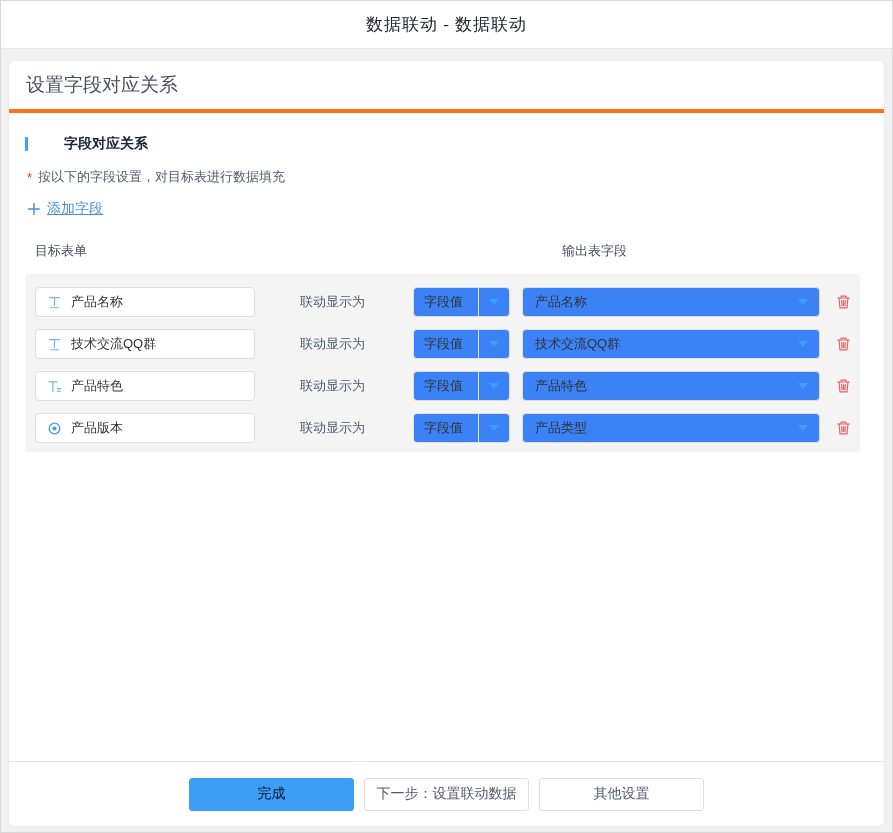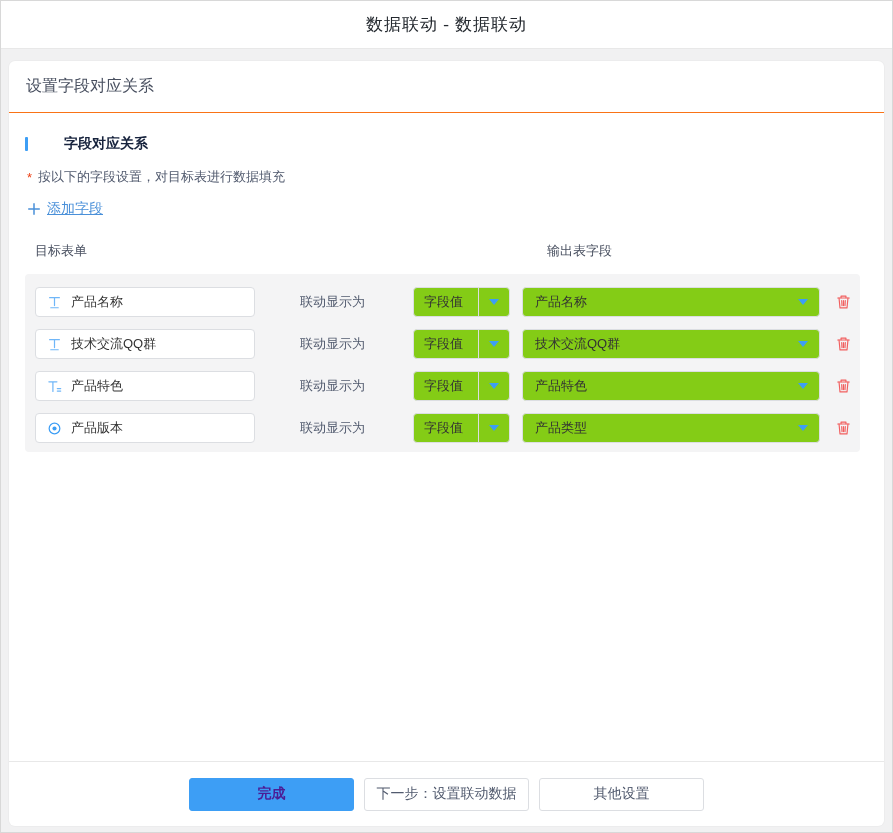--- a/index.html
+++ b/index.html
@@ -24,43 +24,43 @@
     height:765px;
     background:#fff;
     border-radius:6px;
     display:flex; flex-direction:column;
     box-shadow:0 0 0 1px rgba(0,0,0,0.02);
   }
   .card-header {
     height:52px; flex:0 0 52px;
     display:flex; align-items:center;
     padding-left:17px;
-    border-bottom:1px solid #f97316;
-    font-size:16px; color:#495060;text-align:right;
+    border-bottom:4px solid #f97316;
+    font-size:19px; color:#495060;text-align:right;
   }
   .card-body { flex:1 1 auto; padding:22px 16px 0 16px; overflow:hidden; }
 
   
   .section-title { display:flex; align-items:center; }
   .section-title .bar { width:3px; height:14px; background:#3d9ef5; margin-right:8px; border-radius:1px; }
   .section-title .txt { font-size:14px; font-weight:bold; color:#17233d;margin-left:28px; }
 
   .note { margin:15px 0 0 2px; font-size:13px; color:#515a6e; display:flex; align-items:center; }
   .note .star { color:#ed4014; margin-right:6px; font-size:13px; }
 
   .add-field {
     margin:14px 0 0 2px; display:inline-flex; align-items:center;
     color:#4a90d9; font-size:14px; cursor:pointer;text-decoration:underline;
   }
   .add-field svg { margin-right:6px; display:block; }
 
   
   .cols { position:relative; margin-top:22px; height:20px; width:835px; font-size:13px; color:#495060; }
   .cols .col-left  { position:absolute; left:10px; top:0; }
-  .cols .col-right { position:absolute; left:522px; top:0; }
+  .cols .col-right { position:absolute; left:537px; top:0; }
 
   
   .rows-wrap {
     margin-top:12px; width:835px;
     background:#f4f4f5; border-radius:4px;
     padding:13px 0 9px 10px;
   }
   .field-row { display:flex; align-items:center; height:30px; margin-bottom:12px; }
   .field-row:last-child { margin-bottom:0; }
 
@@ -72,21 +72,21 @@
   }
   .icon-holder { width:16px; height:16px; margin-right:9px; display:inline-flex; align-items:center; justify-content:center; }
   .icon-holder svg { display:none; }
   .icon-holder[data-icon="text-input-icon"] svg.i-text,
   .icon-holder[data-icon="textarea-icon"]  svg.i-area,
   .icon-holder[data-icon="radio-icon"]     svg.i-radio { display:block; }
 
   .link-label { margin-left:45px; width:65px; font-size:13px; color:#515a6e; flex:0 0 auto; }
 
   .dd {
-    height:30px; background:#84cc16; border:1px solid #dcdee2; border-radius:4px;
+    height:30px; background:#3b82f6; border:1px solid #dcdee2; border-radius:4px;
     display:flex; align-items:center; font-size:13px; color:#333; cursor:pointer;
   }
   .dd-small { width:97px; margin-left:48px; }
   .dd-small .dd-txt { flex:1; padding-left:10px; }
   .dd-divider { width:1px; height:28px; background:#dcdee2; }
   .dd-small .caret-box { width:30px; display:flex; justify-content:center; }
   .dd-large { width:298px; margin-left:12px; }
   .dd-large .dd-txt { flex:1; padding-left:12px; }
   .dd-large .caret-box { width:32px; display:flex; justify-content:center; }
   .caret {
@@ -101,21 +101,21 @@
     flex:0 0 65px; border-top:1px solid #e8e8e8;
     display:flex; align-items:center; justify-content:center; gap:10px;
   }
   .btn {
     width:165px; height:33px;
     background:#fff; border:1px solid #dcdee2; border-radius:3px;
     font-size:14px; color:#515a6e;
     display:flex; align-items:center; justify-content:center;
     cursor:pointer; font-family:inherit;
   }
-  .btn-primary { background:#3d9ef5; border-color:#3d9ef5; color:#4c1d95;font-weight:bold; }
+  .btn-primary { background:#3d9ef5; border-color:#3d9ef5; color:#0f172a; }
 </style>
 </head>
 <body>
 
 <div class="titlebar">
   <span class="title">数据联动 - 数据联动</span>
 </div>
 
 <div class="card">
   <div class="card-header">

